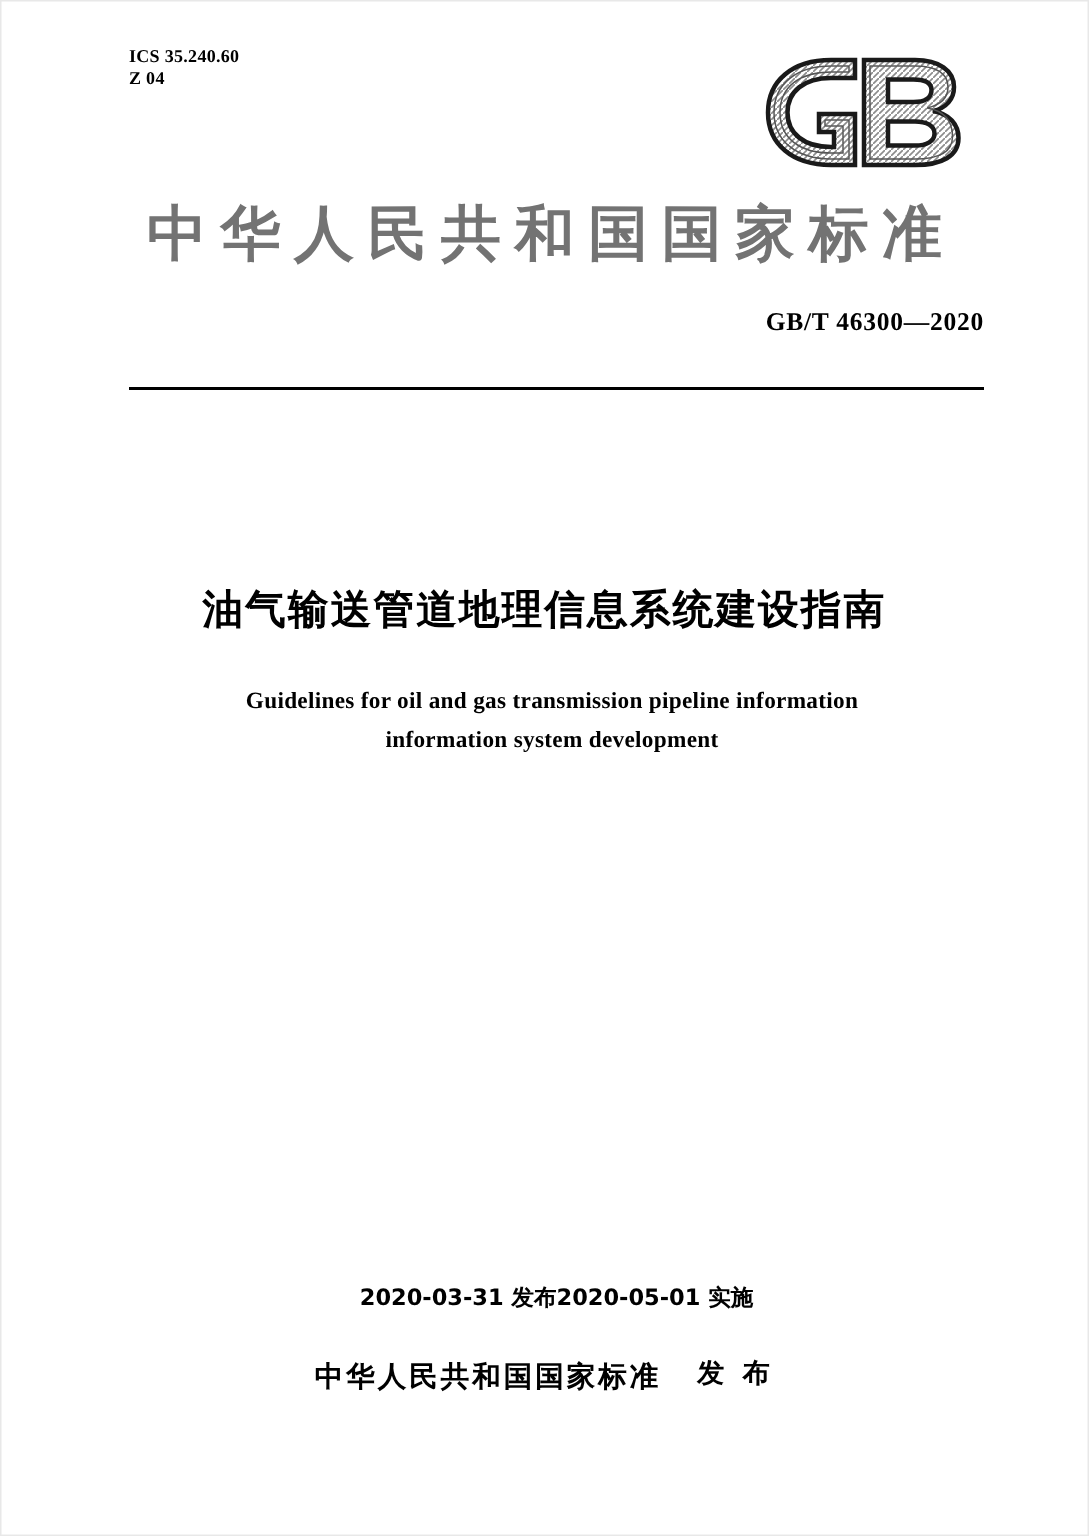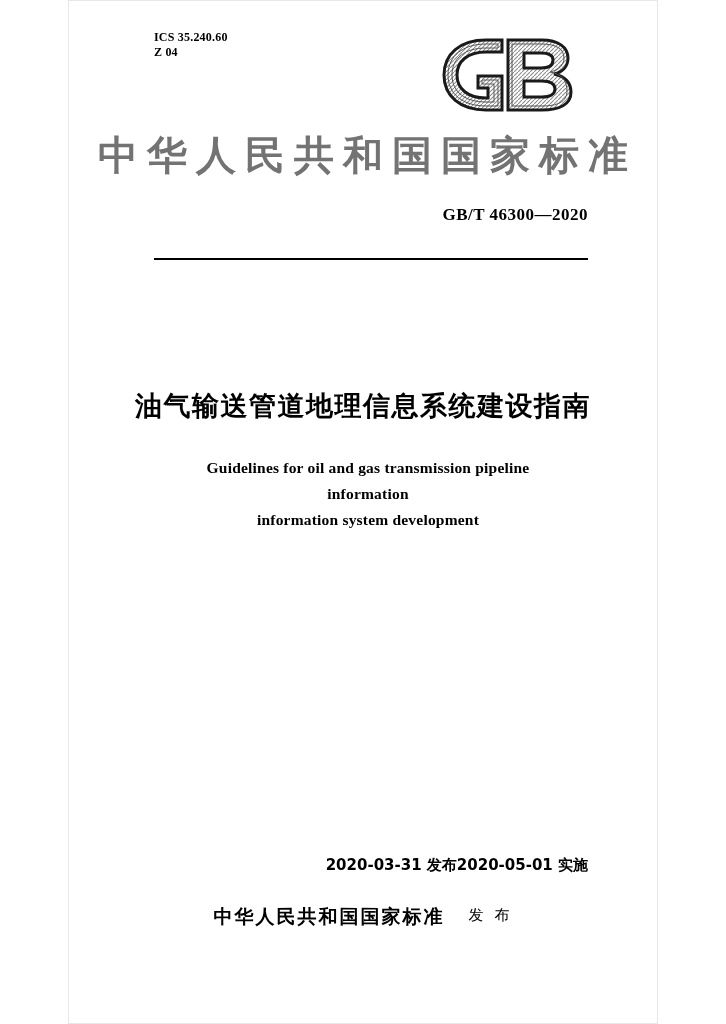--- a/index.html
+++ b/index.html
@@ -2,21 +2,21 @@
 <html><head>
 <meta charset="utf-8">
 <style>
   html, body {
     margin: 0;
     padding: 0;
     background: #ffffff;
   }
   .page {
     position: relative;
-    width: 590px;
+    width: 726px;
     height: 1024px;
     background: #ffffff;
     margin: 0 auto;
     overflow: hidden;
     font-family: "Liberation Sans", sans-serif;
     color: #000000;
   }
 
   
   .ics-block {
@@ -105,21 +105,21 @@
     letter-spacing: 0.2px;
   }
 
   
   .footer-dates {
     position: absolute;
     left: 86px;
     right: 70px;
     top: 856px;
     display: flex;
-    justify-content: flex-end;
+    justify-content: center;
     align-items: baseline;
     font-family: "DejaVu Sans", "Liberation Sans", sans-serif;
     font-weight: bold;
     font-size: 15px;
   }
   .footer-dates .date-text { white-space: nowrap; }
 
   
   .issuer-block {
     position: absolute;
@@ -134,22 +134,22 @@
     font-family: "DejaVu Sans", "Liberation Sans", sans-serif;
     font-weight: bold;
     font-size: 19px;
     line-height: 26px;
     letter-spacing: 2px;
     text-align: center;
     white-space: nowrap;
   }
   .issuer-action {
     font-family: "DejaVu Sans", "Liberation Sans", sans-serif;
-    font-weight: normal;
-    font-size: 15px;
+    font-weight: bold;
+    font-size: 18px;
     letter-spacing: 3px;
     margin-left: 24px;
     margin-bottom: 4px;
     white-space: nowrap;
   }
 
   
   .page-edge {
     position: absolute;
     inset: 0;

